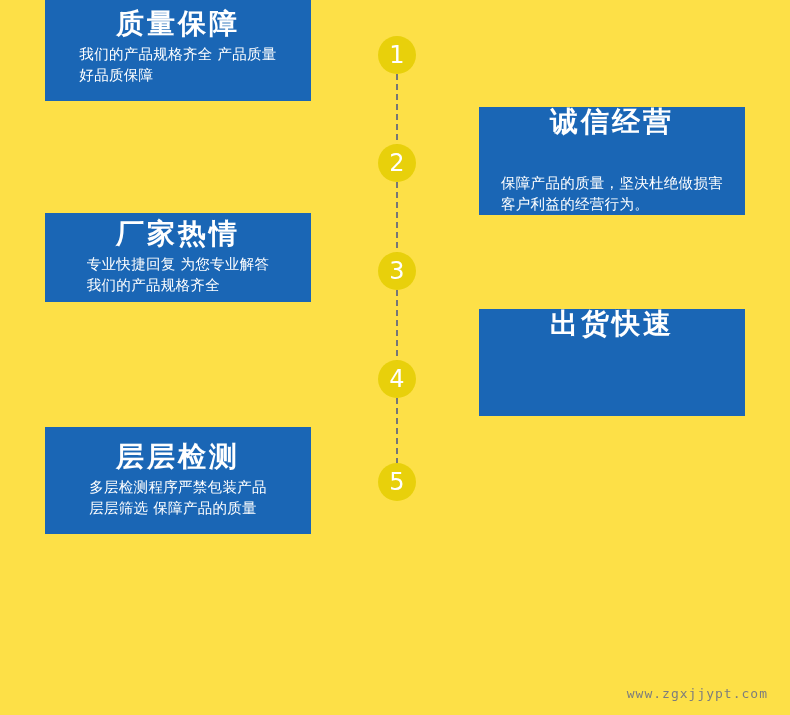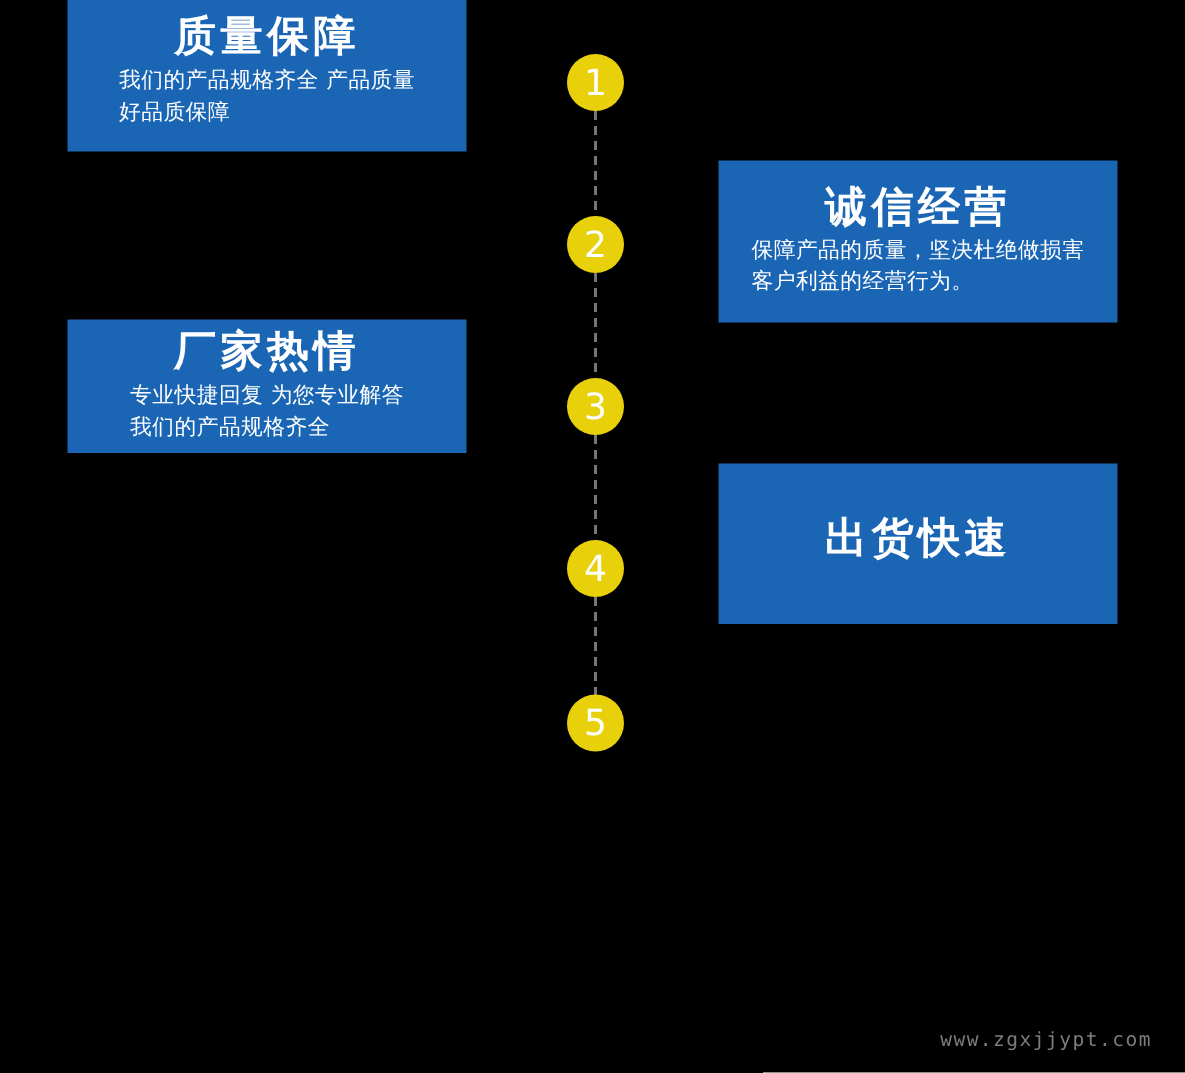--- a/index.html
+++ b/index.html
@@ -7,21 +7,21 @@
     padding: 0;
     background: #ffffff;
   }
   body {
     font-family: "DejaVu Sans", "Liberation Sans", sans-serif;
   }
   #canvas {
     position: relative;
     width: 790px;
     height: 715px;
-    background: #000000;
+    background: #fde047;
     overflow: hidden;
   }
 
   
   .card {
     position: absolute;
     background: #1a66b5;
     box-sizing: border-box;
     color: #ffffff;
     display: flex;
@@ -42,21 +42,21 @@
     font-size: 14.5px;
     line-height: 1.45;
     color: #ffffff;
     text-align: center;
     letter-spacing: 0.3px;
     white-space: pre-line;
   }
 
   
   .card-left  { left: 45px;  width: 266px; }
-  .card-right { left: 479px; width: 266px; }
+  .card-right { left: 479px; width: 266px; justify-content: space-between; }
 
   #card-quality   { top: -6px;  height: 107px; }
   #card-factory   { top: 213px; height: 89px; }
   #card-testing   { top: 427px; height: 107px; }
   #card-integrity { top: 107px; height: 108px; }
   #card-shipping  { top: 309px; height: 107px; font-family: Liberation Serif, serif; }
 
   
   #card-quality   .card-desc,
   #card-factory   .card-desc,
@@ -126,20 +126,25 @@
     <div class="card-desc">我们的产品规格齐全 产品质量
 好品质保障</div>
   </div>
 
   <div class="card card-left" id="card-factory">
     <div class="card-title">厂家热情</div>
     <div class="card-desc">专业快捷回复 为您专业解答
 我们的产品规格齐全</div>
   </div>
 
+  <div class="card card-left" id="card-testing">
+    <div class="card-title">层层检测</div>
+    <div class="card-desc">多层检测程序严禁包装产品
+层层筛选 保障产品的质量</div>
+  </div>
 
   <div class="card card-right" id="card-integrity">
     <div class="card-title">诚信经营</div>
     <div class="card-desc">保障产品的质量，坚决杜绝做损害
 客户利益的经营行为。</div>
   </div>
 
   <div class="card card-right" id="card-shipping">
     <div class="card-title">出货快速</div>
   </div>

